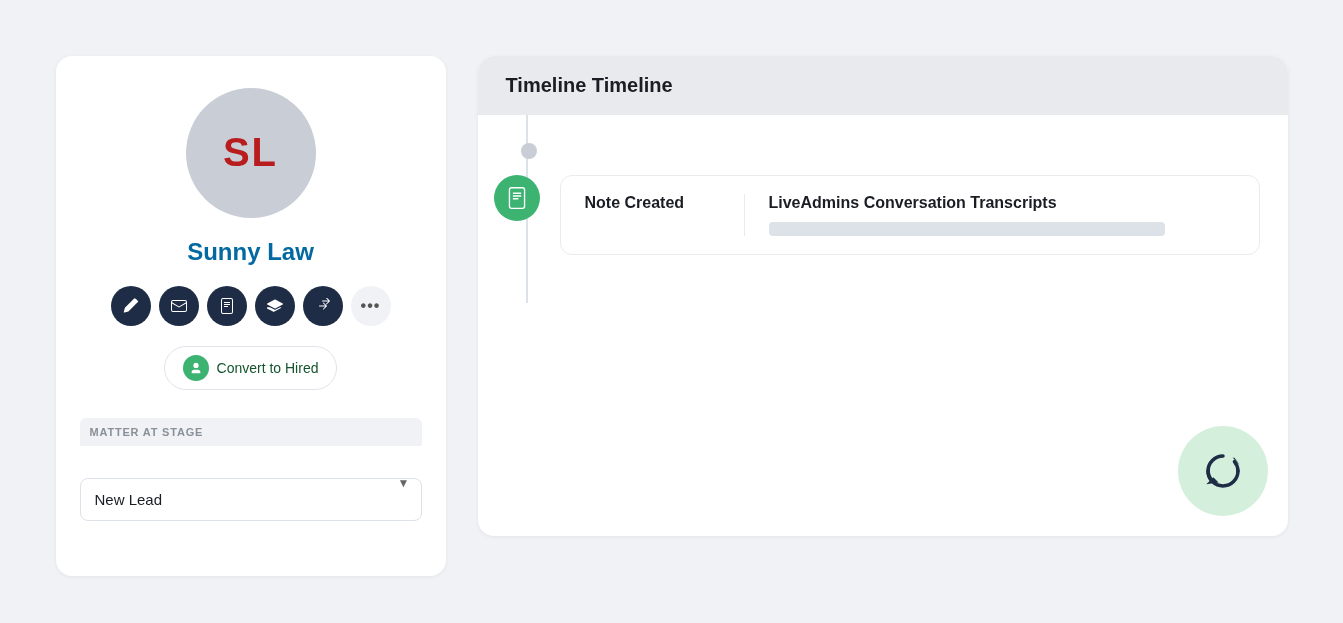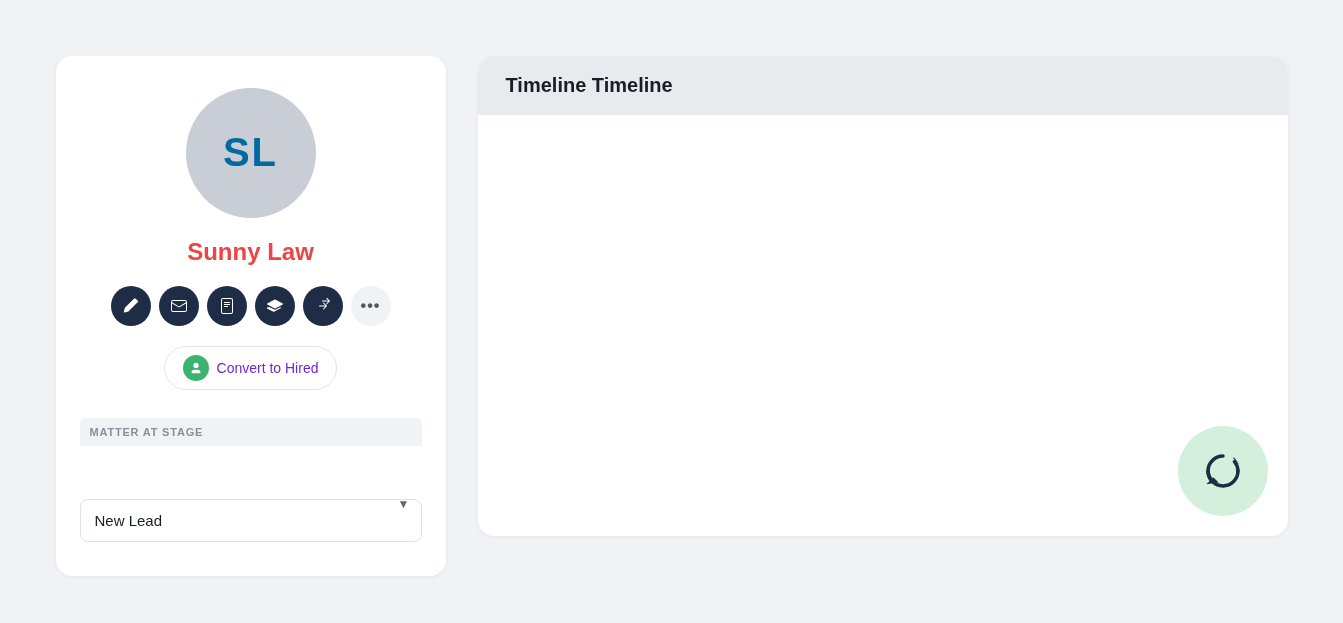--- a/index.html
+++ b/index.html
@@ -41,27 +41,27 @@
       border-radius: 50%;
       background: #c8cdd6;
       display: flex;
       align-items: center;
       justify-content: center;
       margin-bottom: 20px;
     }
     .avatar-initials {
       font-size: 40px;
       font-weight: 600;
-      color: #0369a1;
+      color: #b91c1c;
       letter-spacing: 2px;
     }
     .contact-name {
       font-size: 24px;
       font-weight: 700;
-      color: #ef4444;
+      color: #0369a1;
       margin-bottom: 20px;
     }
     .action-icons {
       display: flex;
       gap: 8px;
       margin-bottom: 20px;
       align-items: center;
     }
     .icon-btn {
       width: 40px;
@@ -84,21 +84,21 @@
       display: flex;
       align-items: center;
       gap: 8px;
       background: white;
       border: 1.5px solid #e0e4ea;
       border-radius: 24px;
       padding: 8px 18px;
       cursor: pointer;
       font-size: 14px;
       font-weight: 500;
-      color: #6d28d9;
+      color: #14532d;
       margin-bottom: 28px;
     }
     .convert-icon {
       width: 26px;
       height: 26px;
       border-radius: 50%;
       background: #3cb371;
       display: flex;
       align-items: center;
       justify-content: center;
@@ -107,21 +107,21 @@
     }
     .matter-section {
       width: 100%;
     }
     .matter-label {
       font-size: 11px;
       font-weight: 600;
       color: #8a9099;
       letter-spacing: 0.8px;
       text-transform: uppercase;
-      margin-bottom: 21px;
+      margin-bottom: 0;
       padding-left: 2px;
       background: #f0f2f5;
       padding: 8px 10px;
       border-radius: 6px 6px 0 0;
     }
     .matter-select-wrapper {
       position: relative;
       width: 100%;
     }
     .matter-select {
@@ -339,20 +339,45 @@
         </select>
         <span class="select-arrow">▼</span>
       </div>
     </div>
   </div>
 
   <div class="right-panel">
     <div class="timeline-header">
       <span>Timeline Timeline</span>
     </div>
+    <div class="timeline-body">
+      <div class="timeline-line"></div>
+
+      <div class="timeline-item" style="margin-bottom: 16px; padding-left: 12px;">
+        <div class="timeline-dot-empty"></div>
+      </div>
+
+      <div class="timeline-item" style="padding-left: 0;">
+        <div class="timeline-dot-green">
+          <svg width="22" height="22" viewBox="0 0 16 16" fill="white" xmlns="http://www.w3.org/2000/svg">
+            <path d="M2 2a2 2 0 0 1 2-2h8a2 2 0 0 1 2 2v12a2 2 0 0 1-2 2H4a2 2 0 0 1-2-2V2zm2-1a1 1 0 0 0-1 1v12a1 1 0 0 0 1 1h8a1 1 0 0 0 1-1V2a1 1 0 0 0-1-1H4zm1 3h6v1H5V4zm0 2h6v1H5V6zm0 2h4v1H5V8z"></path>
+          </svg>
+        </div>
+        <div class="timeline-card">
+          <div class="timeline-card-left">
+            <div class="note-created-label">Note Created</div>
+          </div>
+          <div class="timeline-card-right">
+            <div class="transcript-title">LiveAdmins Conversation Transcripts</div>
+            <div class="transcript-bar"></div>
+          </div>
+        </div>
+      </div>
+
+    </div>
 
     <button class="refresh-fab">
       <svg class="refresh-icon-svg" viewBox="0 0 50 50" xmlns="http://www.w3.org/2000/svg">
         <path d="M25 8C15.6 8 8 15.6 8 25s7.6 17 17 17 17-7.6 17-17" fill="none" stroke="#1e2d45" stroke-width="4" stroke-linecap="round"></path>
         <path d="M42 25c0-4.1-1.5-7.8-4-10.7" fill="none" stroke="#1e2d45" stroke-width="4" stroke-linecap="round"></path>
         <polygon points="36,10 44,18 38,10" fill="#1e2d45"></polygon>
         <polygon points="14,32 6,40 20,38" fill="#1e2d45"></polygon>
         <path d="M8 25c0 4.1 1.5 7.8 4 10.7" fill="none" stroke="#1e2d45" stroke-width="4" stroke-linecap="round"></path>
       </svg>
     </button>

